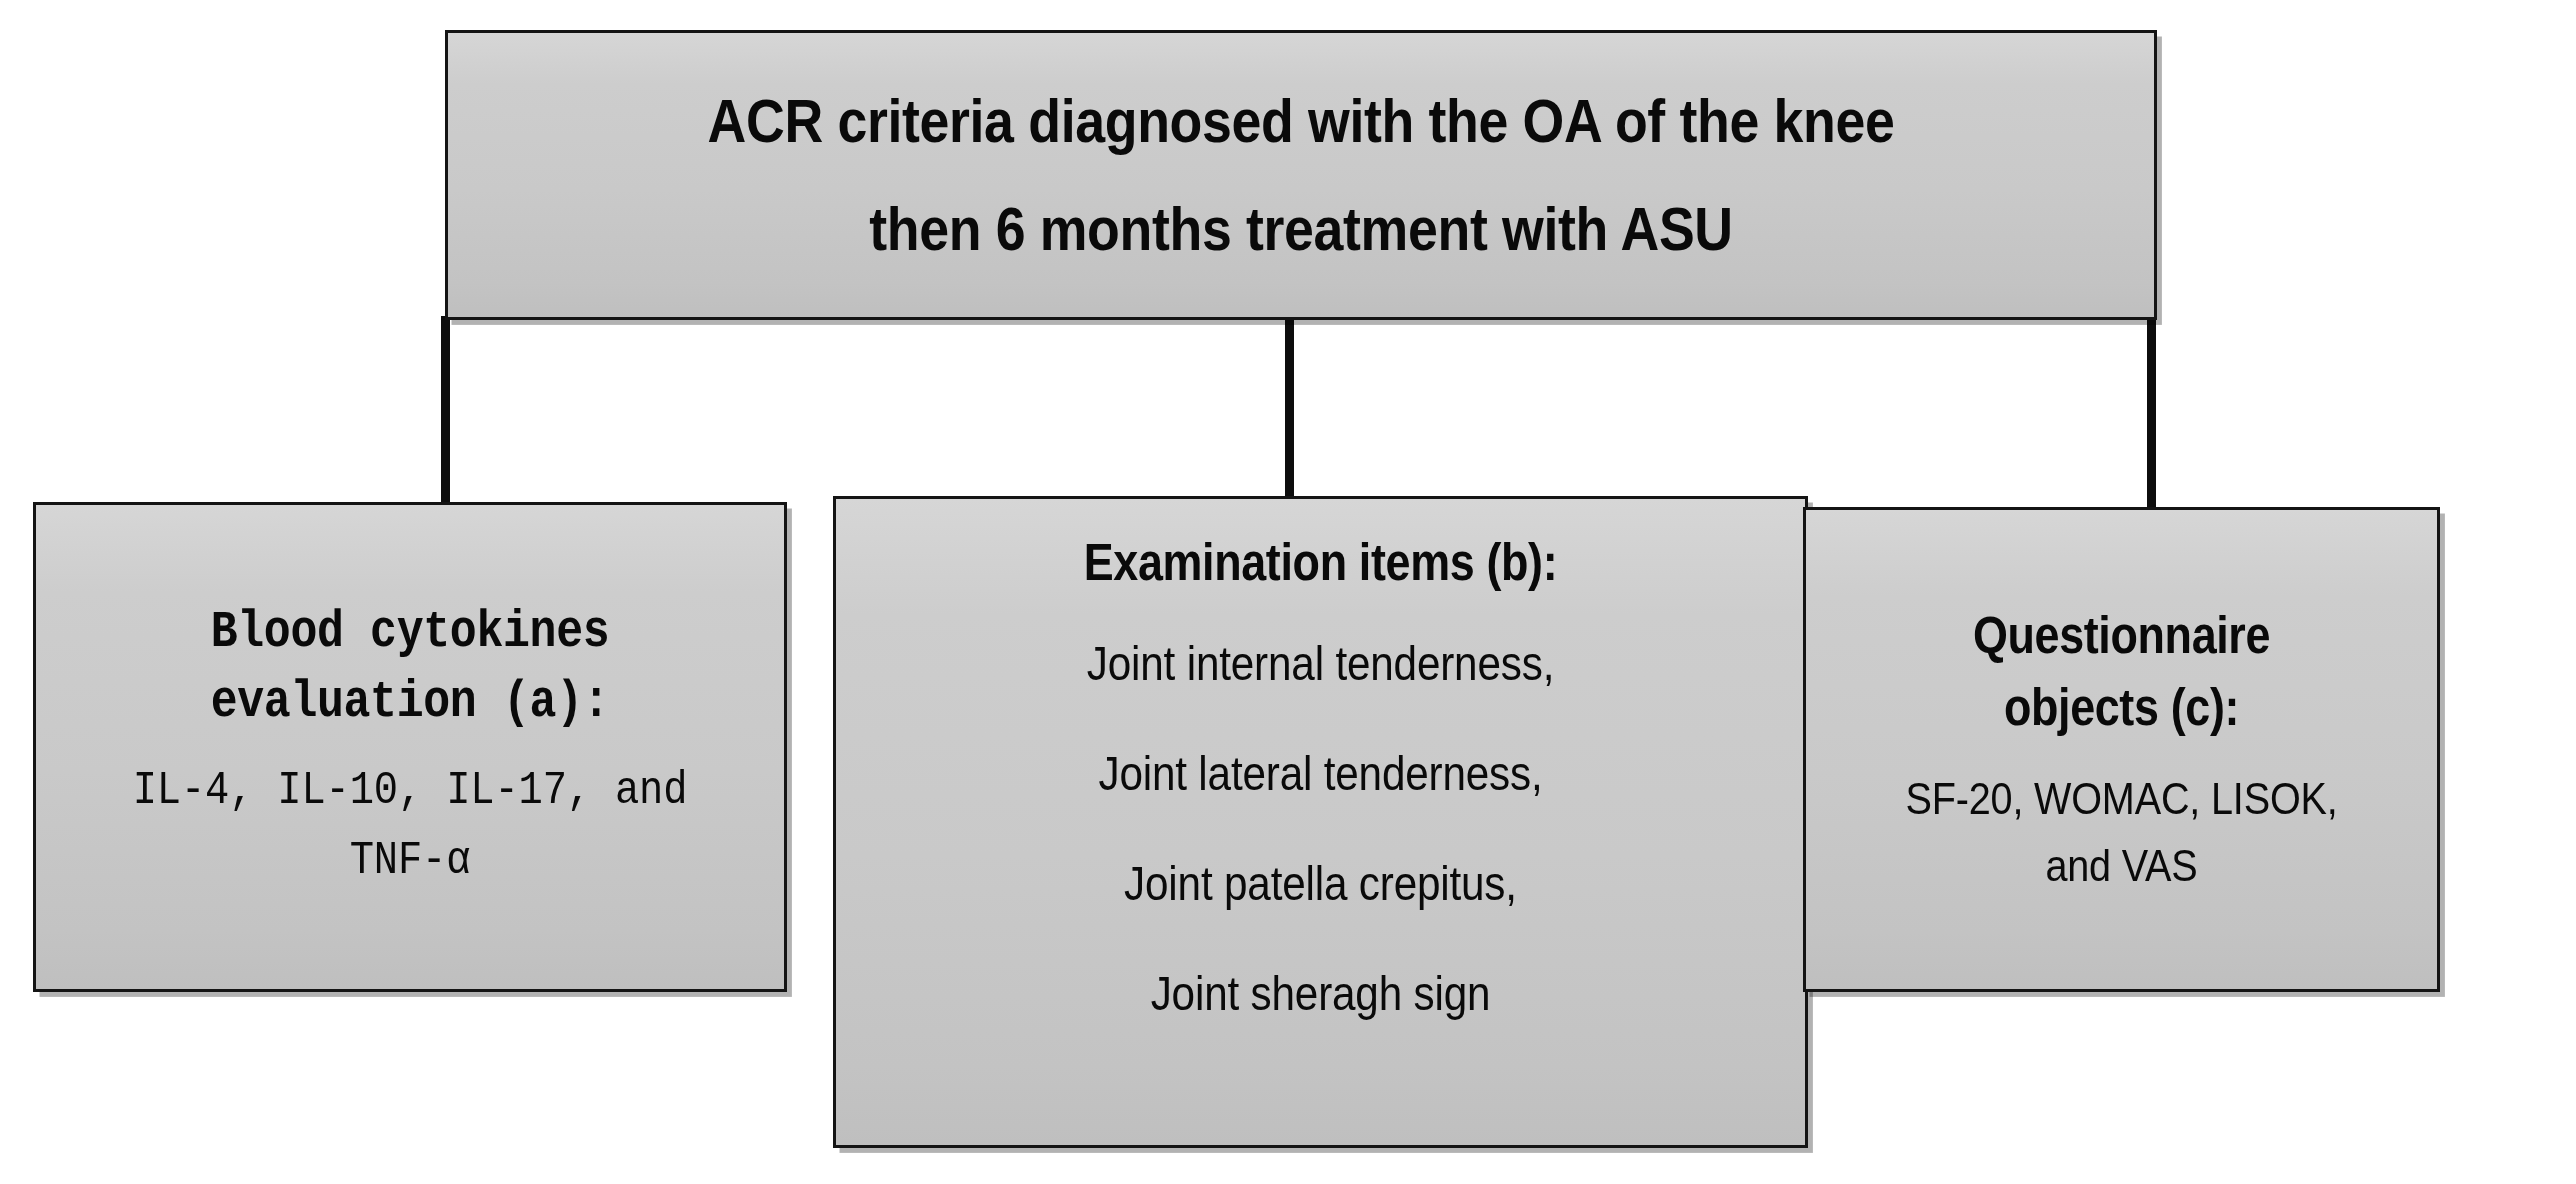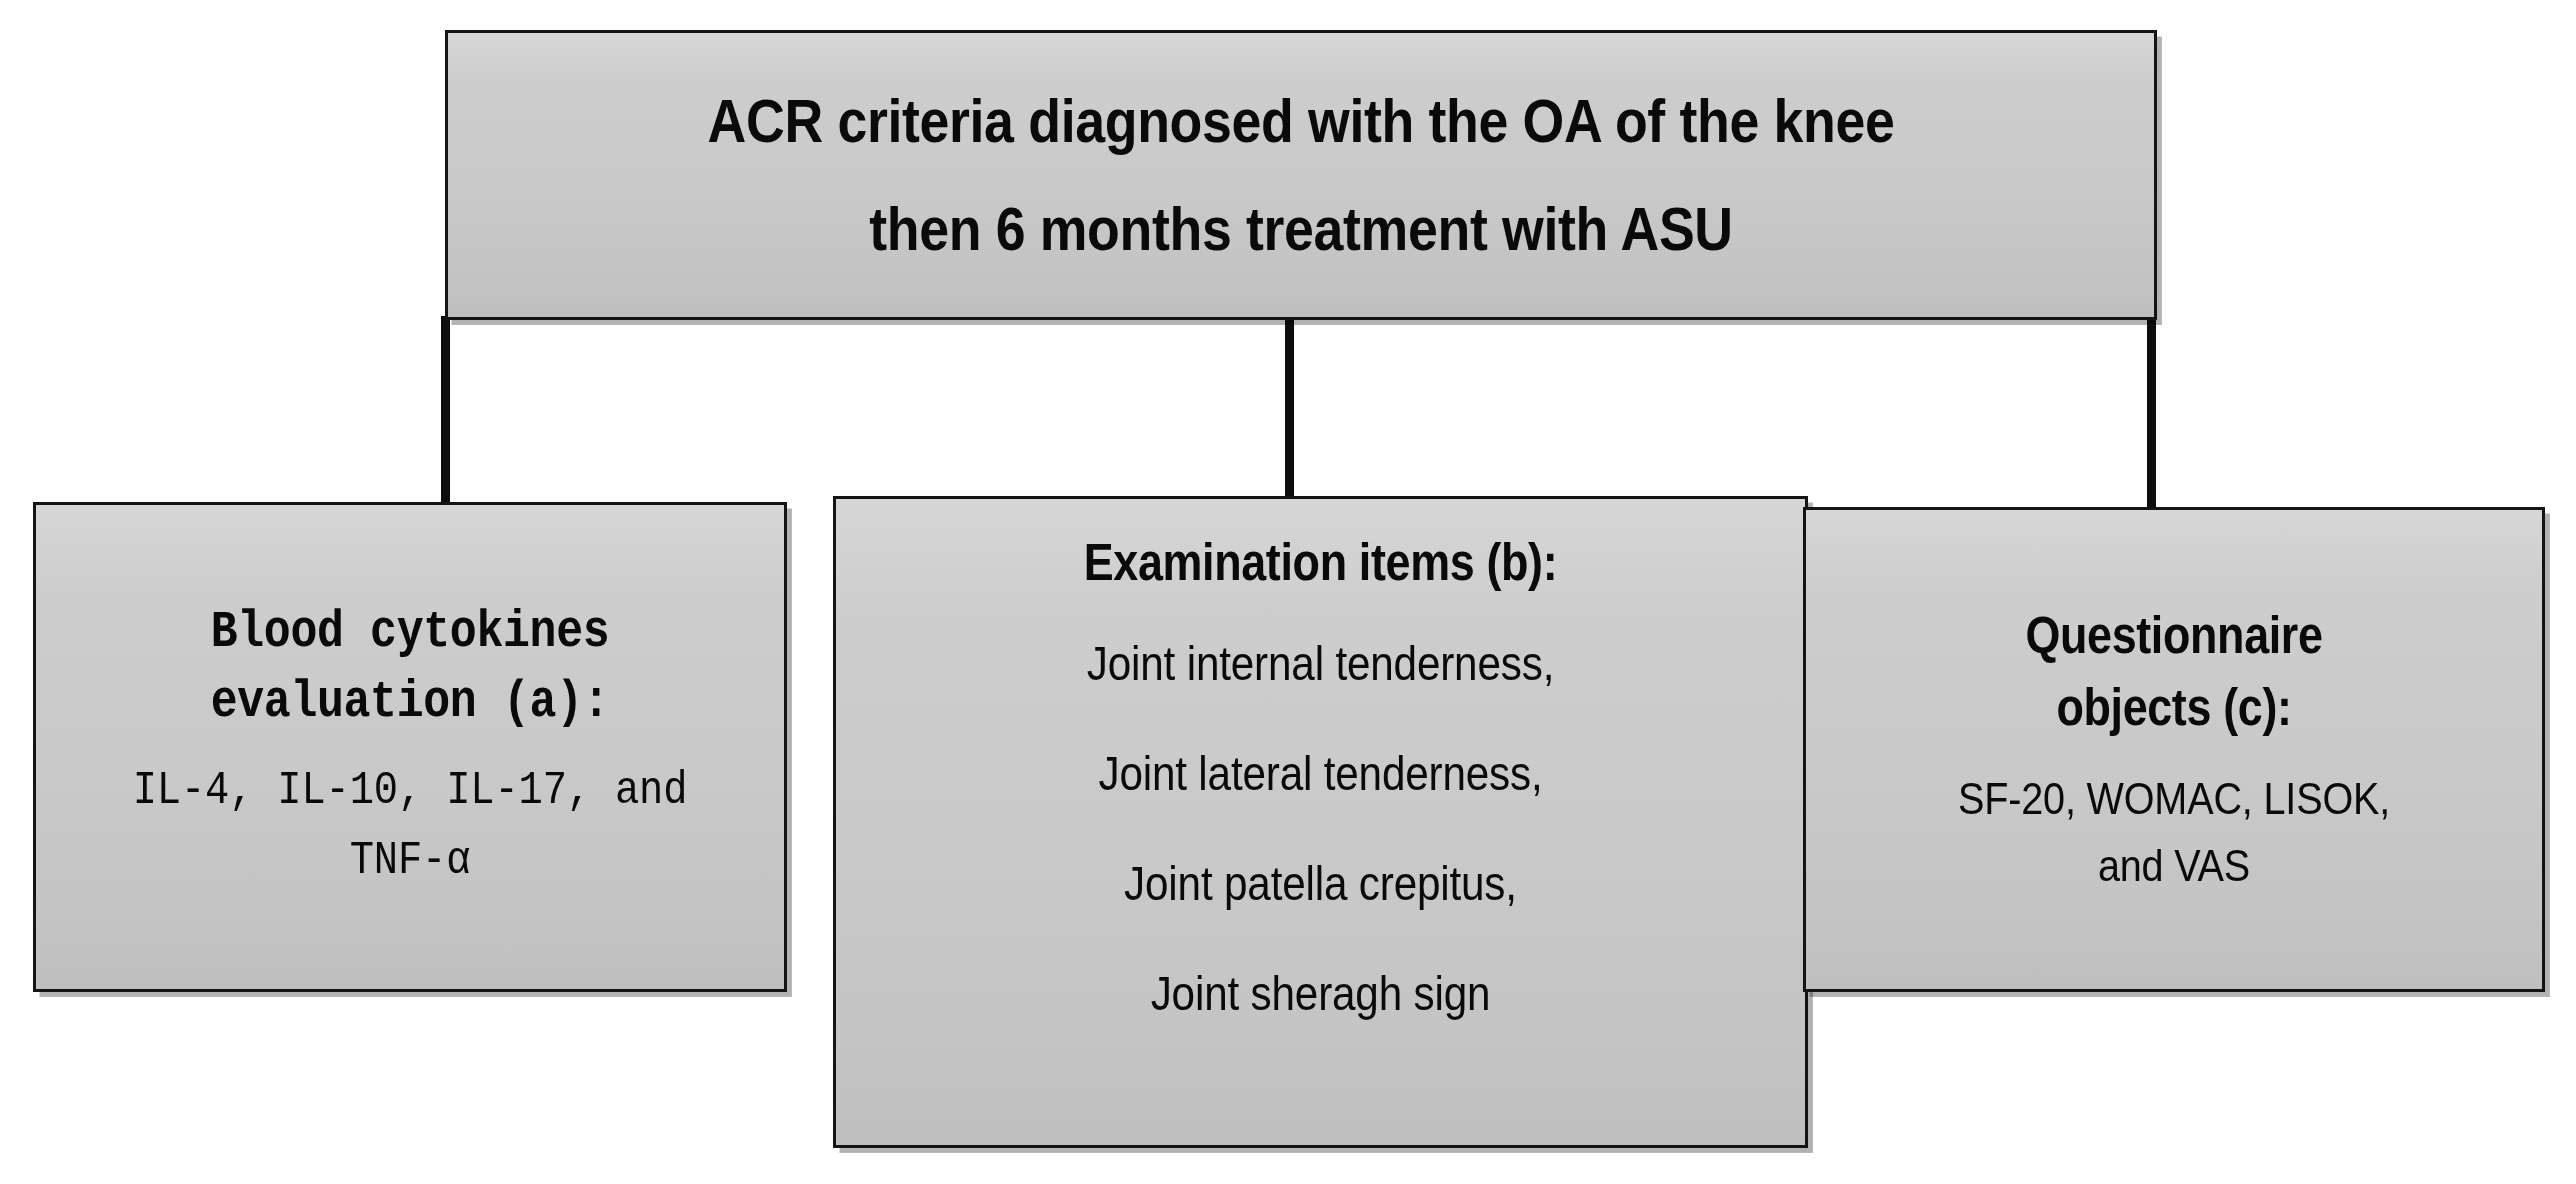--- a/index.html
+++ b/index.html
@@ -99,21 +99,21 @@
     padding-top: 18px;
     margin-left: 26px;
   }
   #node-b .hd { font-size: 51px; line-height: 92px; }
   #node-b .bd { font-size: 48px; line-height: 110px; }
 
   
   #node-c {
     left: 1803px;
     top: 507px;
-    width: 742px;
+    width: 637px;
     height: 485px;
   }
   #node-c .hd { font-size: 51px; line-height: 72px; }
   #node-c .bd { font-size: 45px; line-height: 67px; }
   #node-c .spacer { height: 21px; }
 </style>
 </head>
 <body>
 
 <div id="canvas">

